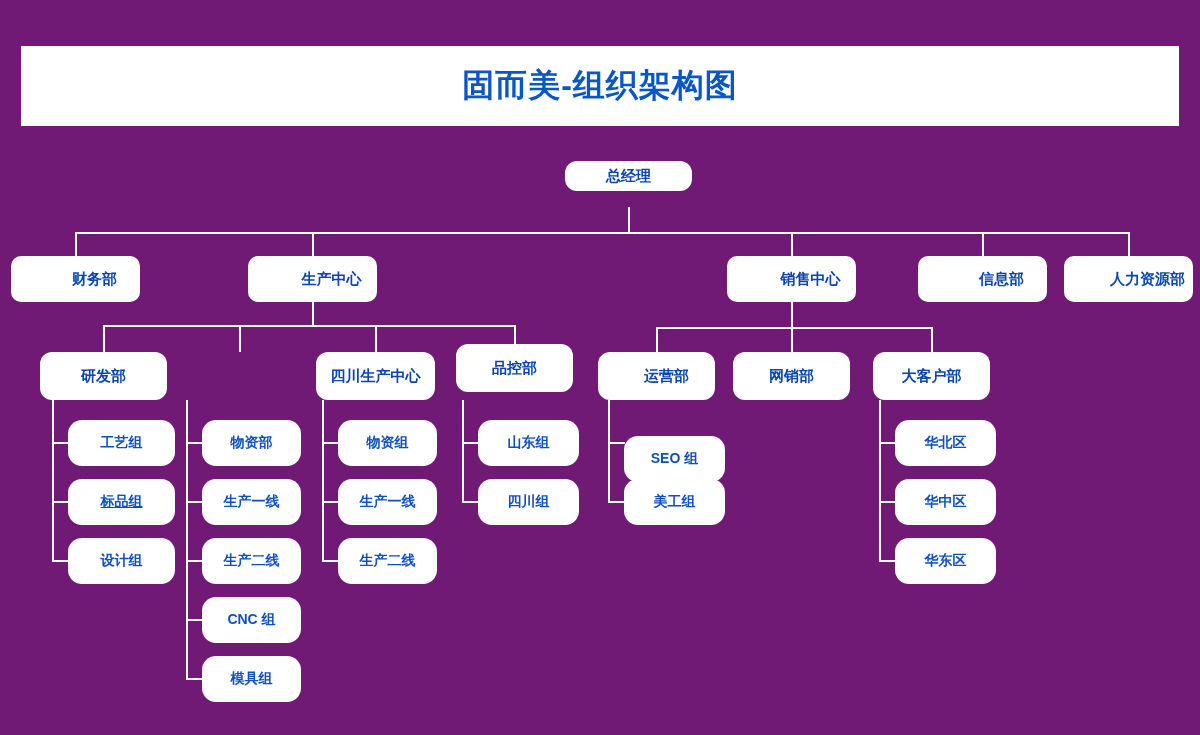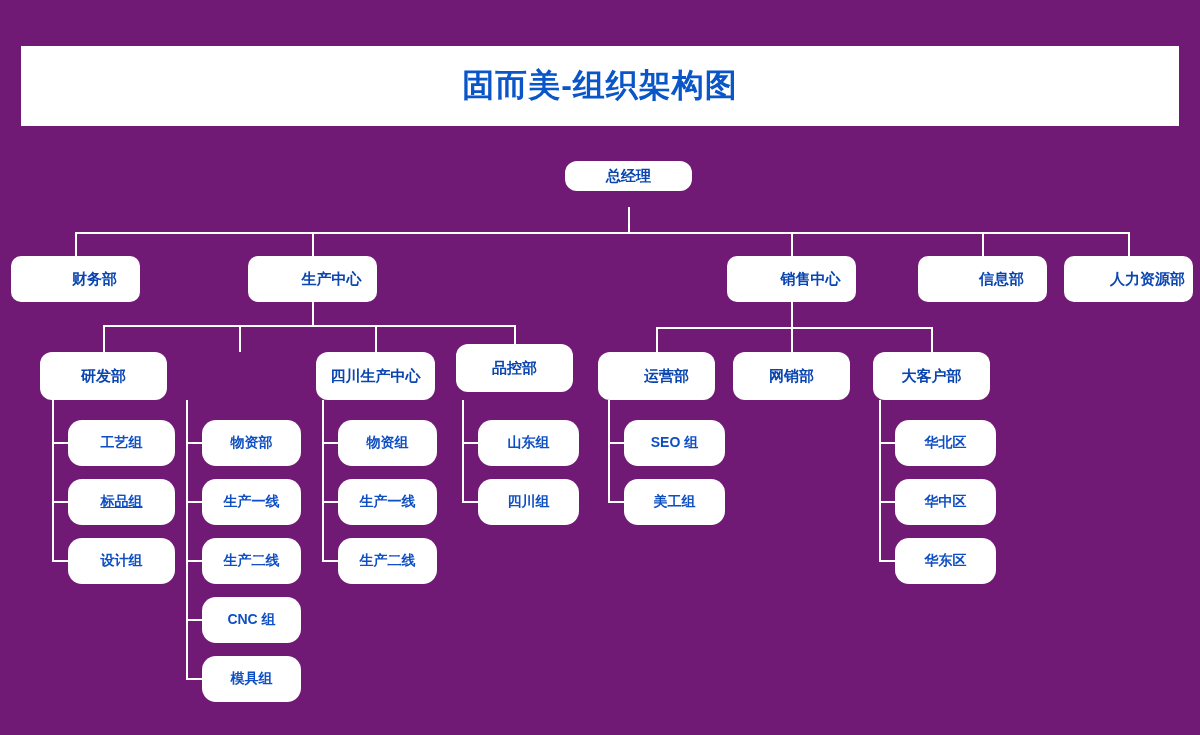--- a/index.html
+++ b/index.html
@@ -220,21 +220,21 @@
     <span>生产二线</span>
   </div>
 
   <div class="node leaf" style="left:478px; top:420px; width:101px;">
     <span>山东组</span>
   </div>
   <div class="node leaf" style="left:478px; top:479px; width:101px;">
     <span>四川组</span>
   </div>
 
-  <div class="node leaf" style="left:624px; top:420px; width:101px;">
+  <div class="node leaf" style="left:624px; top:436px; width:101px;">
     <span>SEO 组</span>
   </div>
   <div class="node leaf" style="left:624px; top:479px; width:101px;">
     <span>美工组</span>
   </div>
 
   <div class="node leaf" style="left:895px; top:420px; width:101px;">
     <span>华北区</span>
   </div>
   <div class="node leaf" style="left:895px; top:479px; width:101px;">

